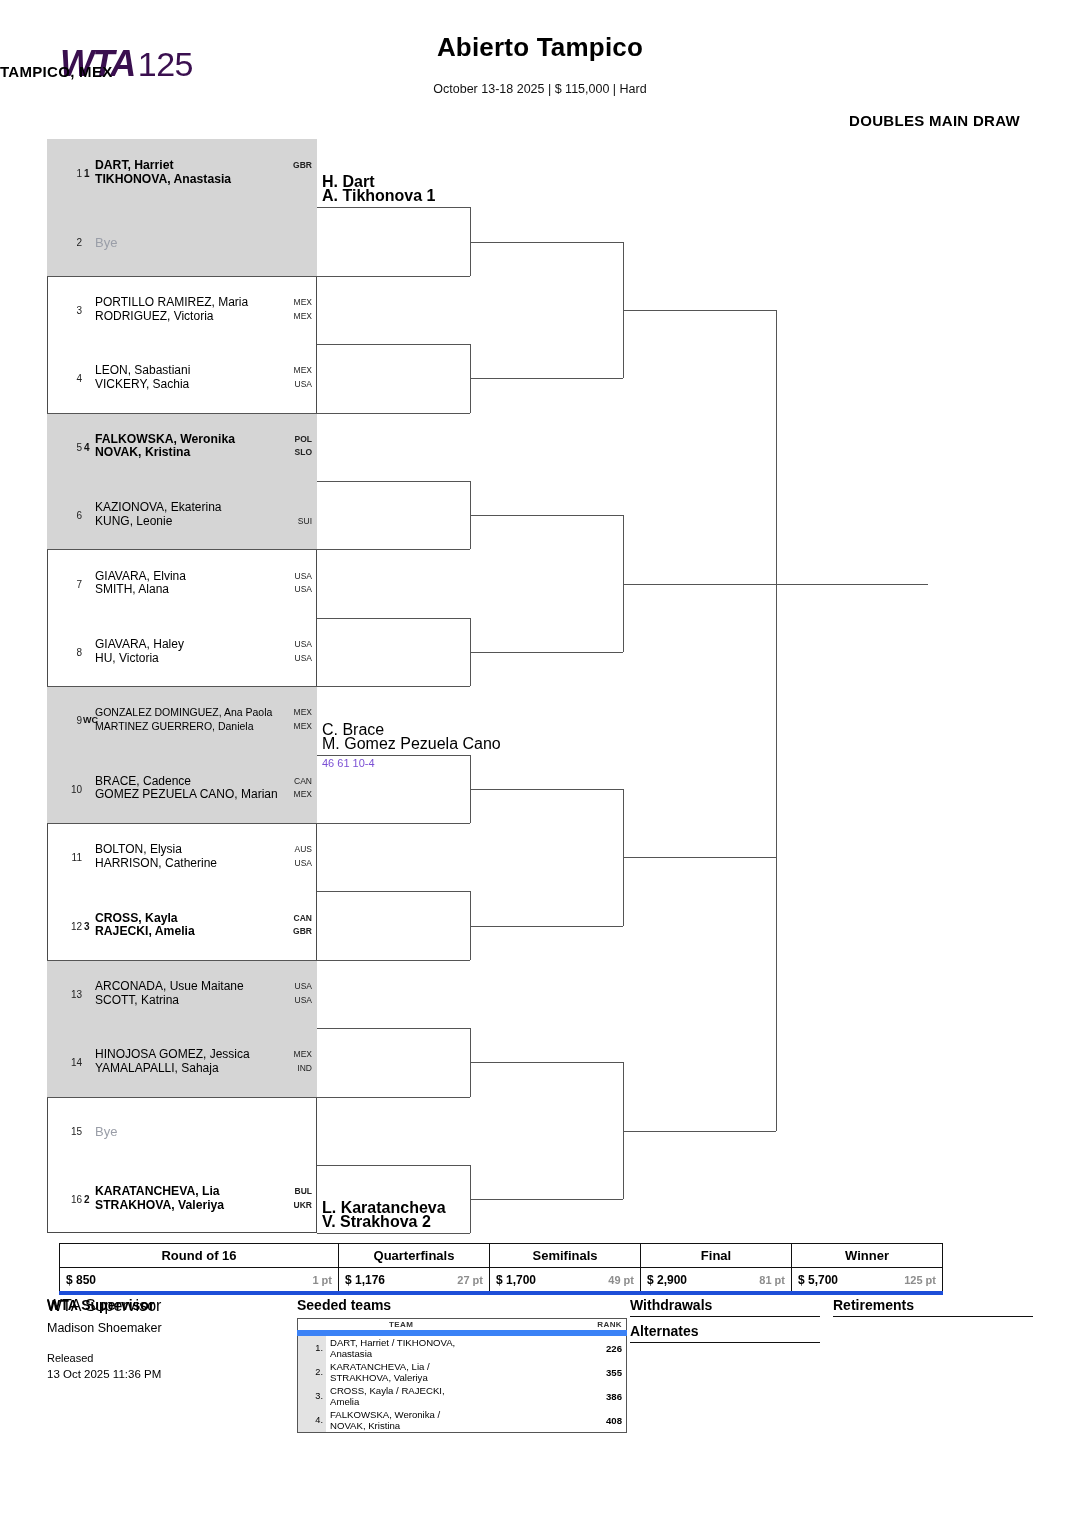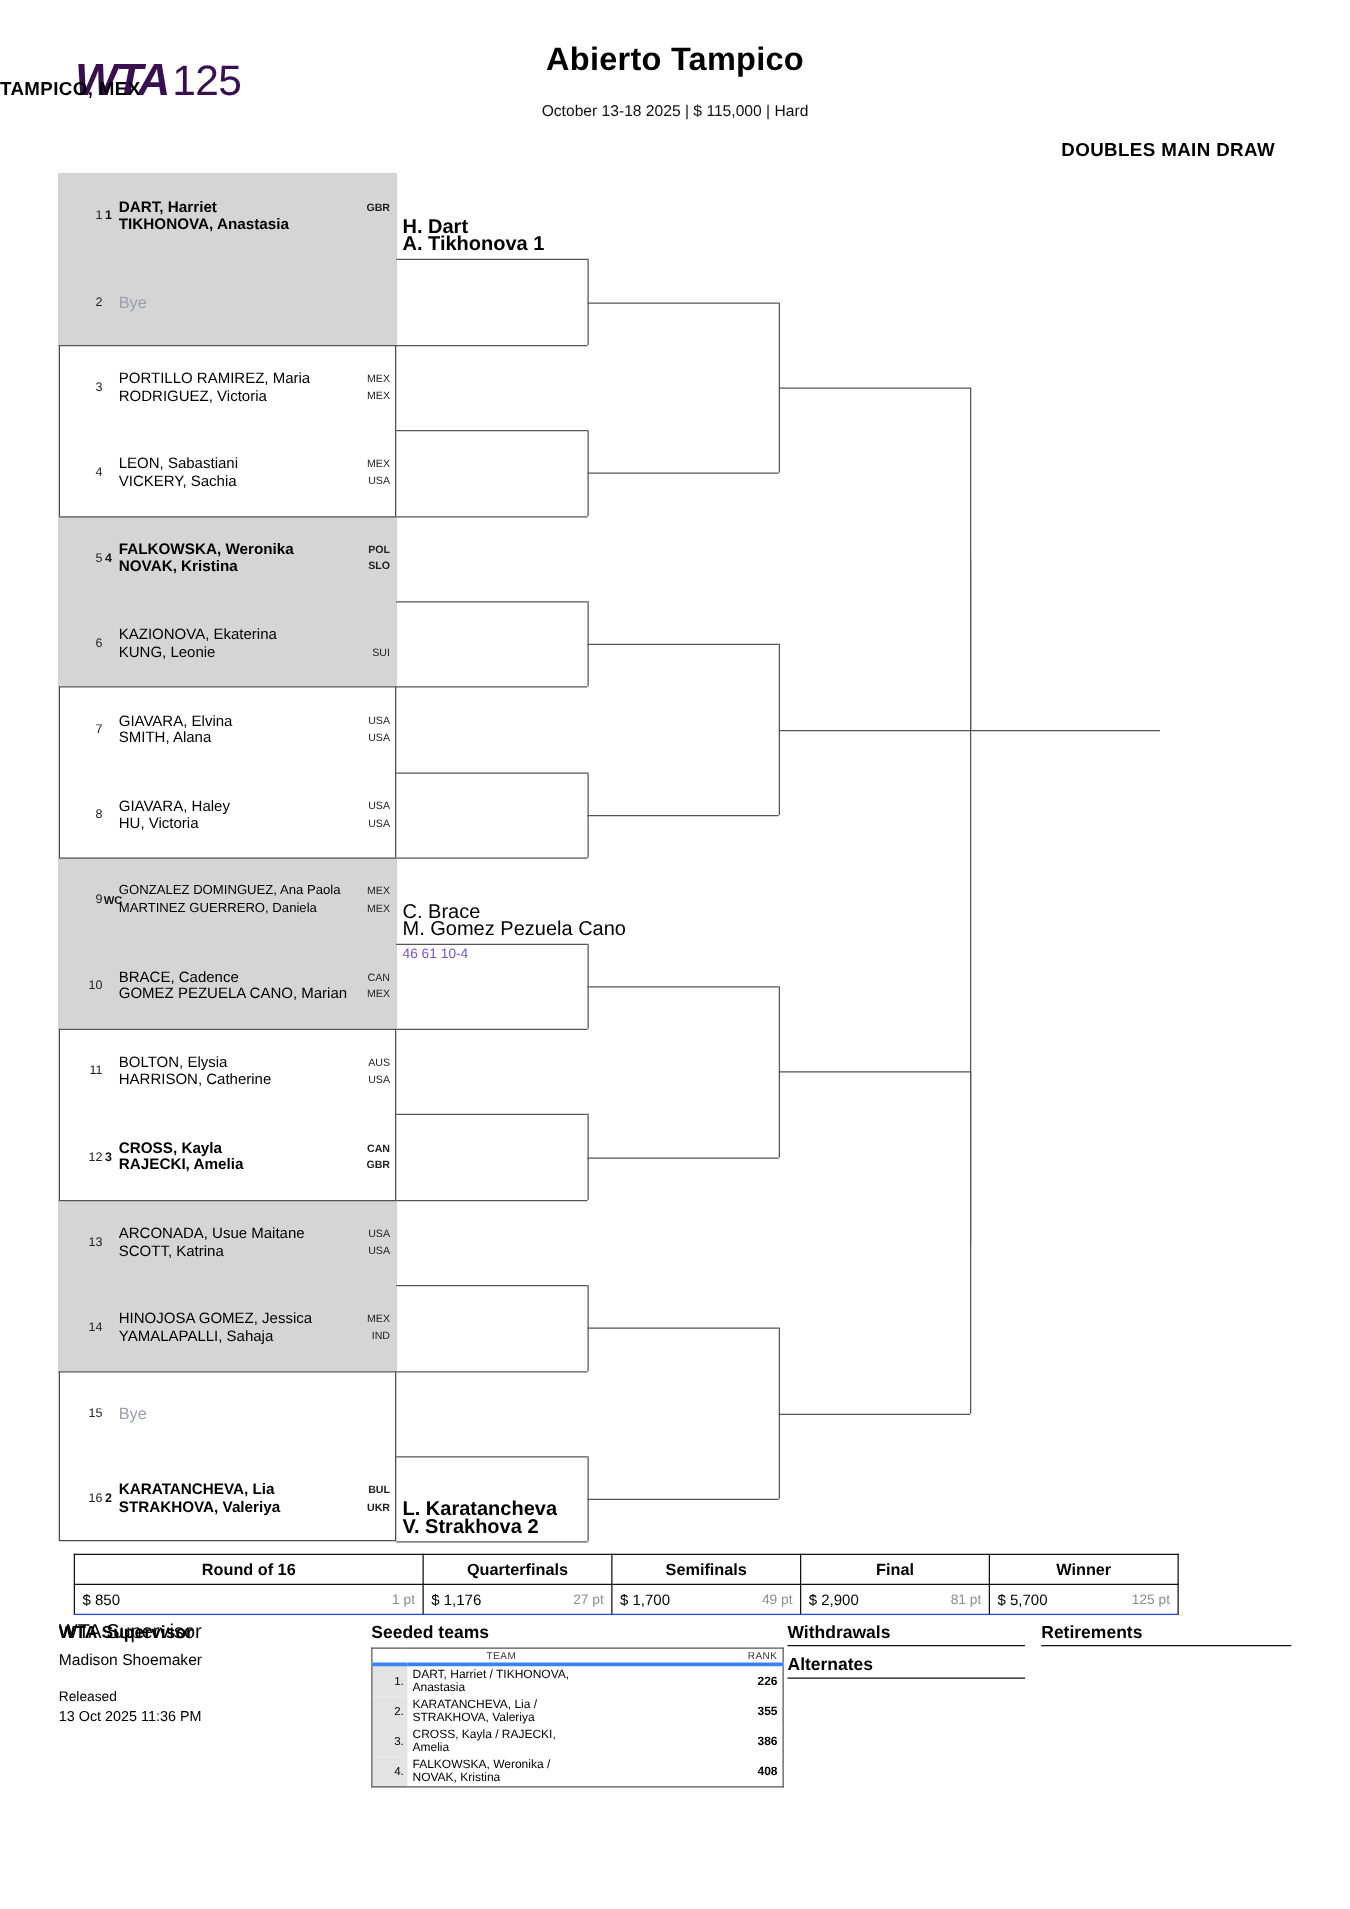--- a/index.html
+++ b/index.html
@@ -82,38 +82,38 @@
   #prize{left:47px;top:1243px;width:881px;padding-left:12px;}
   #prize table{border-collapse:collapse;width:881px;table-layout:fixed;}
   #prize th,#prize td{
     border-left:1.2px solid #111;border-right:1.2px solid #111;
     padding:0;height:23px;
   }
   #prize thead th{
     border-top:1.2px solid #111;border-bottom:1.2px solid #111;
     font-size:13px;font-weight:bold;text-align:center;
   }
-  #prize tbody td{border-bottom:1px solid #1d4ed8;}
+  #prize tbody td{border-bottom:4px solid #1d4ed8;font-weight:bold;}
   .pcell{display:flex;justify-content:space-between;align-items:center;
          padding:0 6px;height:23px;}
   .pmoney{font-size:12px;}
   .ppts{font-size:11px;color:#8d8d8d;}
 
   
   #footer{left:47px;top:1297px;width:986px;height:110px;}
   .fhead{font-size:14px;font-weight:bold;}
   .ftext{font-size:12.5px;}
   .fbold{font-size:11px;font-weight:normal;}
   .frule{border-bottom:1.3px solid #111;}
 
   #seedtbl{border-collapse:collapse;width:330px;border:1.2px solid #555;
            table-layout:fixed;}
   #seedtbl th,#seedtbl td{padding:1px 4px;font-size:9.6px;}
-  #seedtbl thead th{font-size:8px;color:#333;font-weight:normal;
-                    letter-spacing:0.4px;border-bottom:3px solid #3b82f6;}
+  #seedtbl thead th{font-size:8px;color:#333;font-weight:bold;
+                    letter-spacing:0.4px;border-bottom:6px solid #3b82f6;}
   #seedtbl td.idx{width:20px;background:#e3e3e3;text-align:right;
                   font-size:9.2px;padding-right:3px;}
   #seedtbl td.rk{text-align:right;font-weight:bold;font-size:9.6px;width:38px;}
   #seedtbl th.rk{text-align:right;}
 </style>
 </head>
 <body>
 
 <div class="abs" id="logo">
   <span class="wta">WTA</span><span class="n125">125</span>

